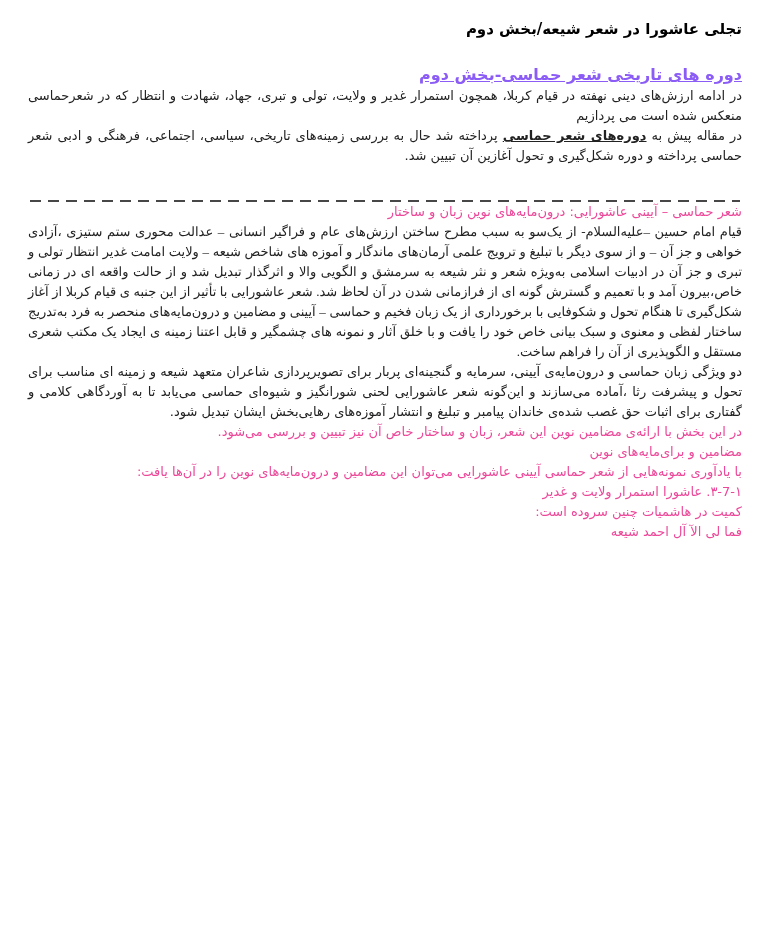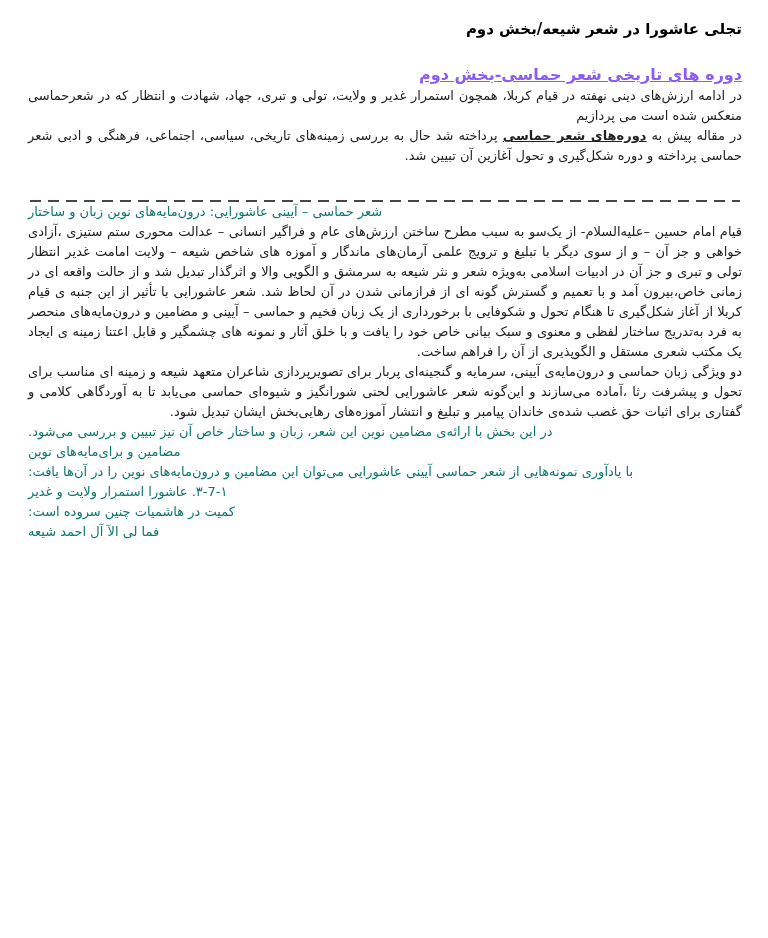--- a/index.html
+++ b/index.html
@@ -21,32 +21,32 @@
   h2.subtitle{
     margin-top:24px;
     font-size:16px;font-weight:bold;line-height:22px;color:#8b5cf6;
     text-decoration:underline;
   }
   .para{
     font-size:13px;line-height:20px;color:#222;
     text-align:justify;text-justify:inter-word;
   }
   .line{
-    font-size:13px;line-height:20px;color:#0f766e;
-    text-align:left;
+    font-size:13px;line-height:20px;color:#ec4899;
+    text-align:right;
   }
   .hl{font-weight:bold;text-decoration:underline;}
   .mt-intro{margin-top:22px;}
   .mt-cont{margin-top:18px;}
   .dashes{
     height:2px;margin:34px 2px 0 2px;
     background:repeating-linear-gradient(to right,#474747 0 11px,transparent 11px 18px);
   }
   .mt-section{margin-top:20px;}
-  .mt-qiyam{margin-top:36px;}
+  .mt-qiyam{margin-top:36px;font-family:Liberation Serif, serif;}
   .mt-features{margin-top:20px;}
   .mt-scope{margin-top:30px;}
   .mt-themes{margin-top:44px;}
   .mt-themesintro{margin-top:46px;}
   .mt-numbered{margin-top:45px;}
   .mt-kumayt{margin-top:52px;}
   .mt-verse{margin-top:33px;}
 </style>
 </head>
 <body>

